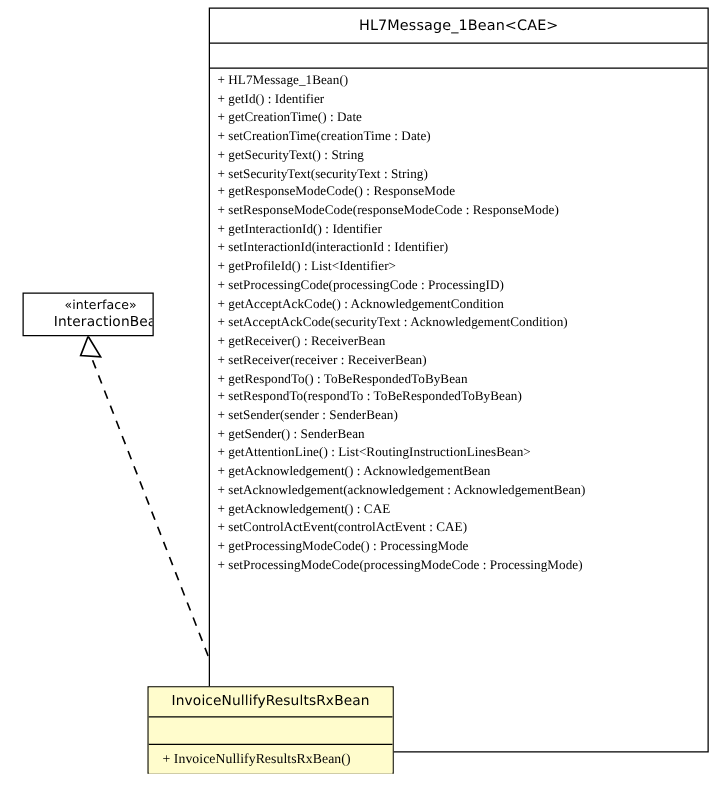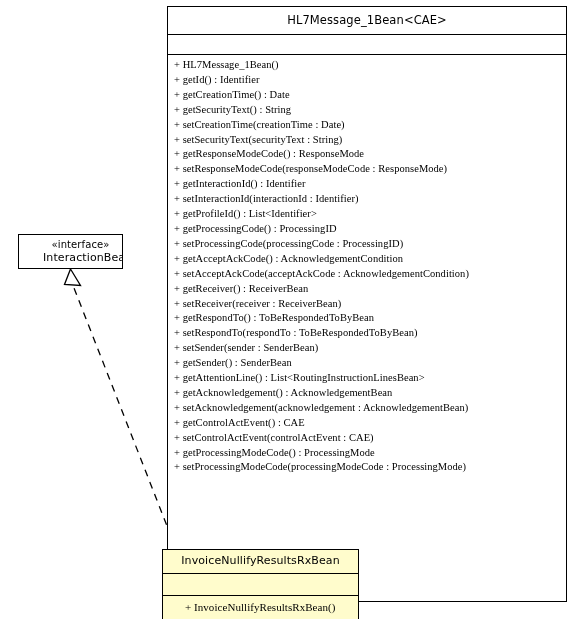--- a/index.html
+++ b/index.html
@@ -106,35 +106,34 @@
     line-height: 14px;
   }
 
   
   #class-invoicenullify {
     left: 118px;
     top: 549px;
     width: 197px;
     height: 70px;
     background: #fffccc;
-    margin-left: 44px;
   }
   #class-invoicenullify .uml-compartment {
     background: #fffccc;
   }
   #class-invoicenullify .uml-name {
     padding: 4px 6px 5px 6px;
     font-size: 11px;
     line-height: 14px;
   }
   #class-invoicenullify .uml-attrs {
     height: 22px;
   }
   #class-invoicenullify .uml-ops {
-    padding: 4px 0 4px 15px;
+    padding: 4px 0 4px 4px;
   }
   #class-invoicenullify .op-line {
     font-size: 11px;
     line-height: 15px;
     padding-left: 7px;
   }
 </style>
 </head>
 <body>
 
@@ -156,42 +155,41 @@
   <div class="uml-box" id="class-hl7message">
 
     <div class="uml-compartment uml-name">HL7Message_1Bean&lt;CAE&gt;</div>
 
     <div class="uml-compartment uml-attrs"></div>
 
     <div class="uml-compartment uml-ops">
       <div class="op-line">+ HL7Message_1Bean()</div>
       <div class="op-line">+ getId() : Identifier</div>
       <div class="op-line">+ getCreationTime() : Date</div>
+      <div class="op-line">+ setCreationTime(creationTime : Date)</div>
       <div class="op-line">+ getSecurityText() : String</div>
-      <div class="op-line">+ setCreationTime(creationTime : Date)</div>
       <div class="op-line">+ setSecurityText(securityText : String)</div>
       <div class="op-line">+ getResponseModeCode() : ResponseMode</div>
       <div class="op-line">+ setResponseModeCode(responseModeCode : ResponseMode)</div>
       <div class="op-line">+ getInteractionId() : Identifier</div>
       <div class="op-line">+ setInteractionId(interactionId : Identifier)</div>
       <div class="op-line">+ getProfileId() : List&lt;Identifier&gt;</div>
-      <div class="op-line">+ getProcessingCode() : ProcessingID</div>
       <div class="op-line">+ setProcessingCode(processingCode : ProcessingID)</div>
       <div class="op-line">+ getAcceptAckCode() : AcknowledgementCondition</div>
-      <div class="op-line">+ setAcceptAckCode(acceptAckCode : AcknowledgementCondition)</div>
+      <div class="op-line">+ setAcceptAckCode(securityText : AcknowledgementCondition)</div>
       <div class="op-line">+ getReceiver() : ReceiverBean</div>
       <div class="op-line">+ setReceiver(receiver : ReceiverBean)</div>
       <div class="op-line">+ getRespondTo() : ToBeRespondedToByBean</div>
       <div class="op-line">+ setRespondTo(respondTo : ToBeRespondedToByBean)</div>
       <div class="op-line">+ setSender(sender : SenderBean)</div>
       <div class="op-line">+ getSender() : SenderBean</div>
       <div class="op-line">+ getAttentionLine() : List&lt;RoutingInstructionLinesBean&gt;</div>
       <div class="op-line">+ getAcknowledgement() : AcknowledgementBean</div>
       <div class="op-line">+ setAcknowledgement(acknowledgement : AcknowledgementBean)</div>
-      <div class="op-line">+ getControlActEvent() : CAE</div>
+      <div class="op-line">+ getAcknowledgement() : CAE</div>
       <div class="op-line">+ setControlActEvent(controlActEvent : CAE)</div>
       <div class="op-line">+ getProcessingModeCode() : ProcessingMode</div>
       <div class="op-line">+ setProcessingModeCode(processingModeCode : ProcessingMode)</div>
     </div>
   </div>
 
   <div class="uml-box" id="interface-interactionbean">
     <div class="uml-compartment uml-name">
       <span class="stereotype">«interface»</span>
       <span class="iface-name">InteractionBean</span>

